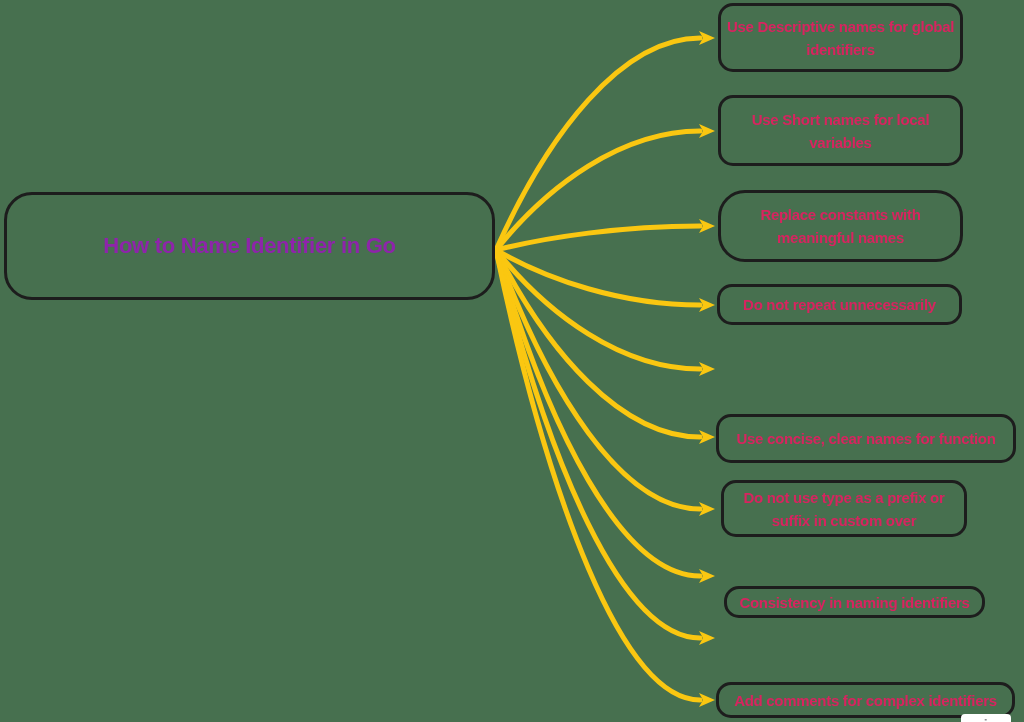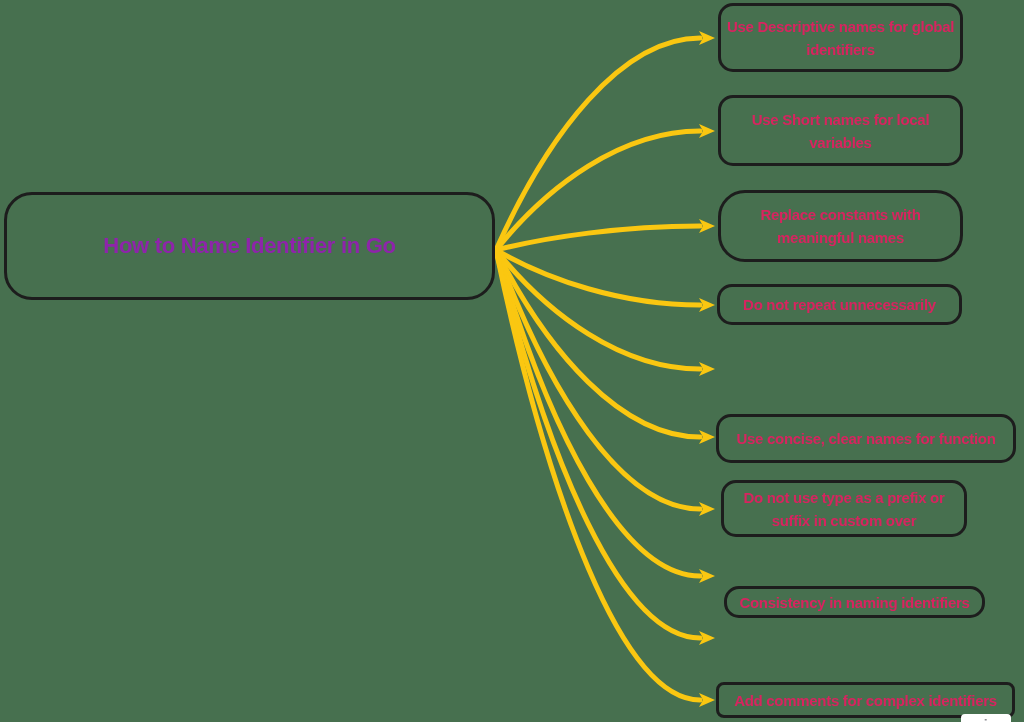--- a/index.html
+++ b/index.html
@@ -69,21 +69,21 @@
 
   .b1  { left: 718px; top: 3px;   width: 245px; height: 69px; }
   .b2  { left: 718px; top: 95px;  width: 245px; height: 71px; }
   .b3  { left: 718px; top: 190px; width: 245px; height: 72px; border-radius: 27px; }
   .b4  { left: 717px; top: 284px; width: 245px; height: 41px; }
   .b5  { left: 717px; top: 347px; width: 245px; height: 43px; }
   .b6  { left: 716px; top: 414px; width: 300px; height: 49px; }
   .b7  { left: 721px; top: 480px; width: 246px; height: 57px; }
   .b8  { left: 717px; top: 556px; width: 245px; height: 39px; }
   .b9  { left: 717px; top: 586px; width: 261px; height: 32px; margin-left: 7px; }
-  .b10 { left: 716px; top: 682px; width: 299px; height: 36px; border-radius: 8px; }
+  .b10 { left: 716px; top: 682px; width: 299px; height: 36px; }
 
   .watermark {
     position: absolute;
     left: 961px; top: 714px;
     width: 50px; height: 28px;
     background: var(--watermarkBg);
     border-radius: 4px;
     display: flex;
     align-items: flex-end;
     justify-content: center;

